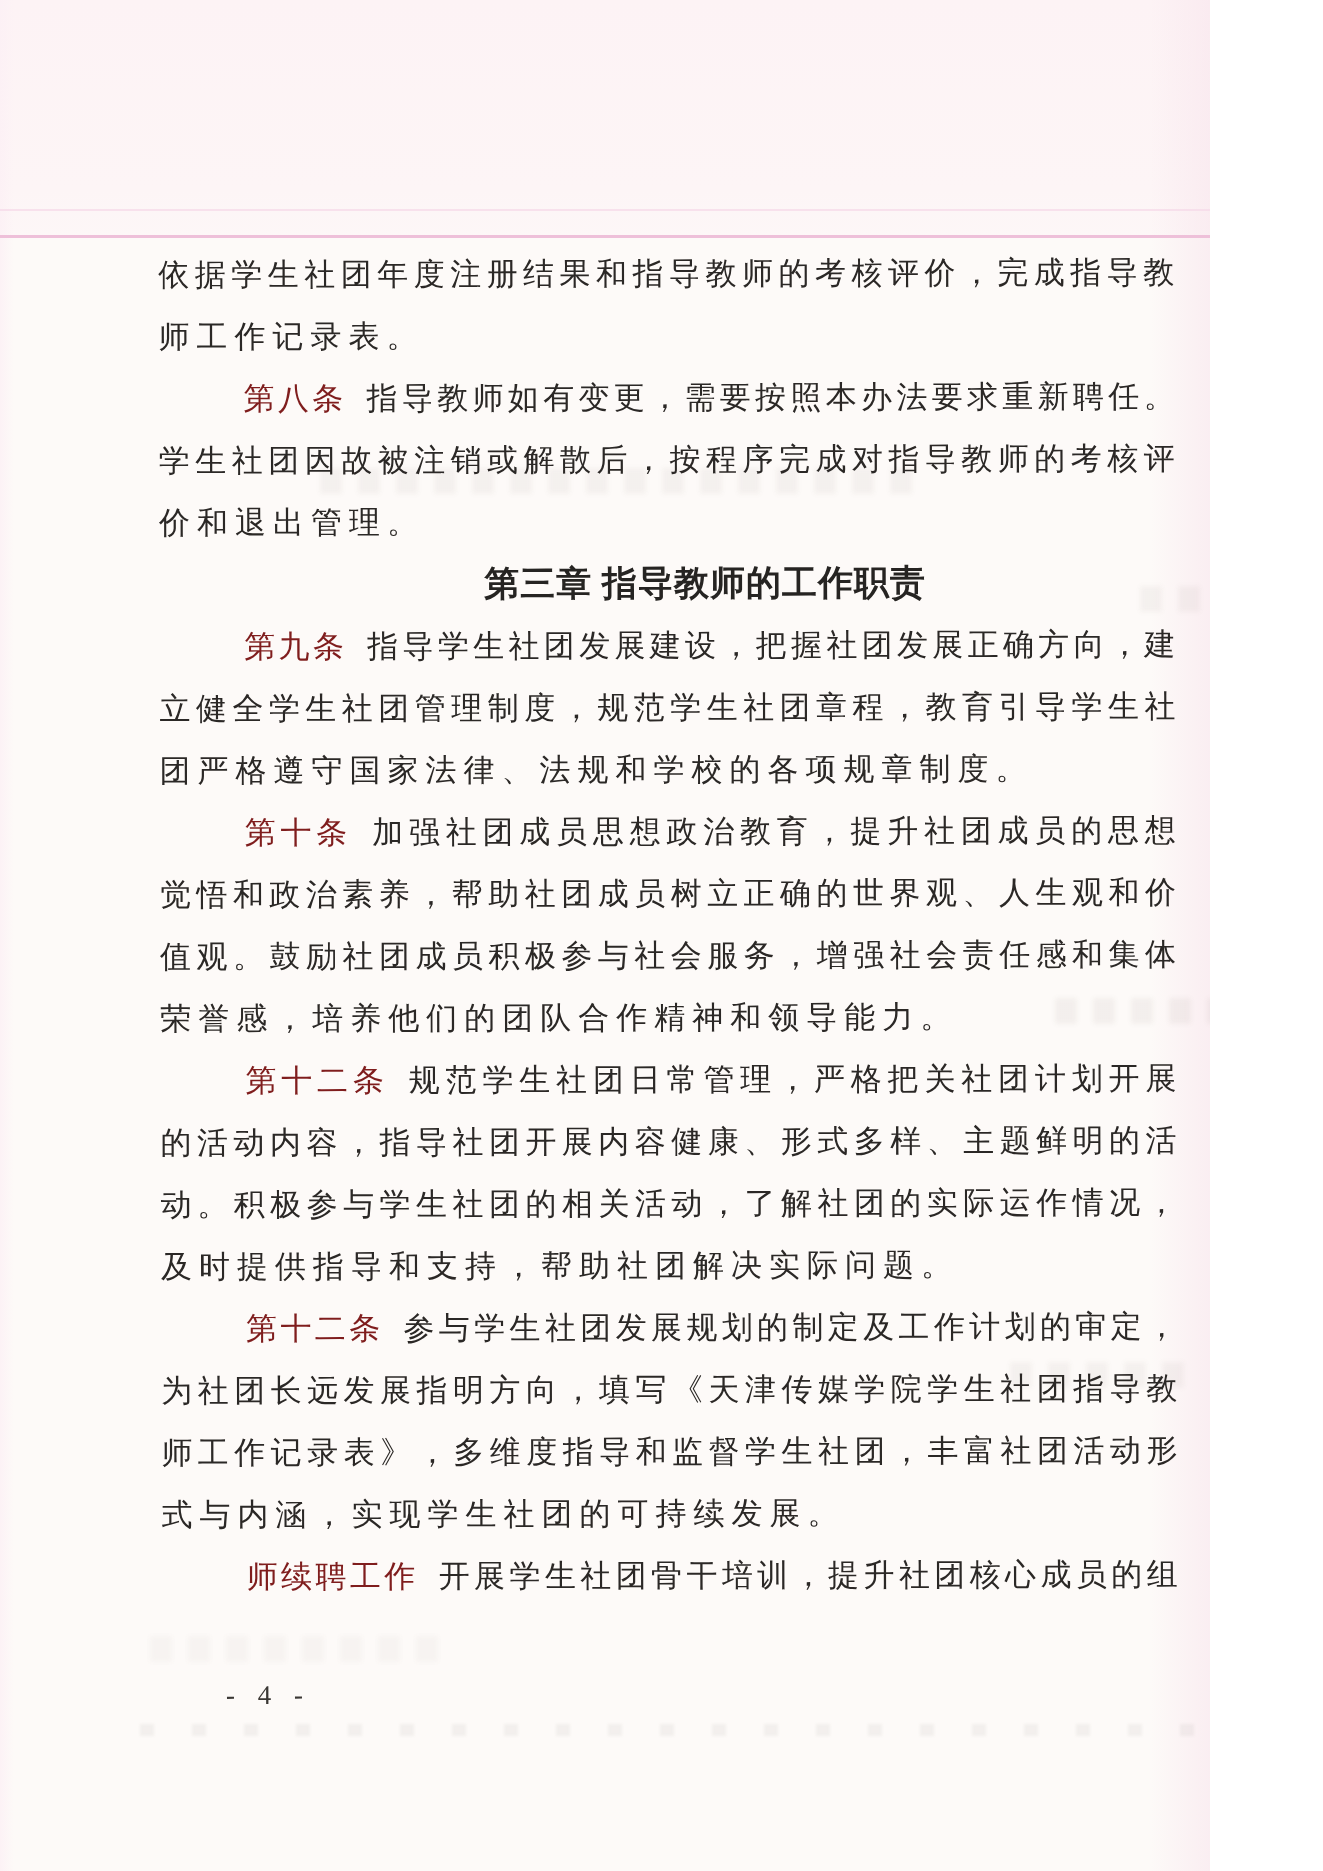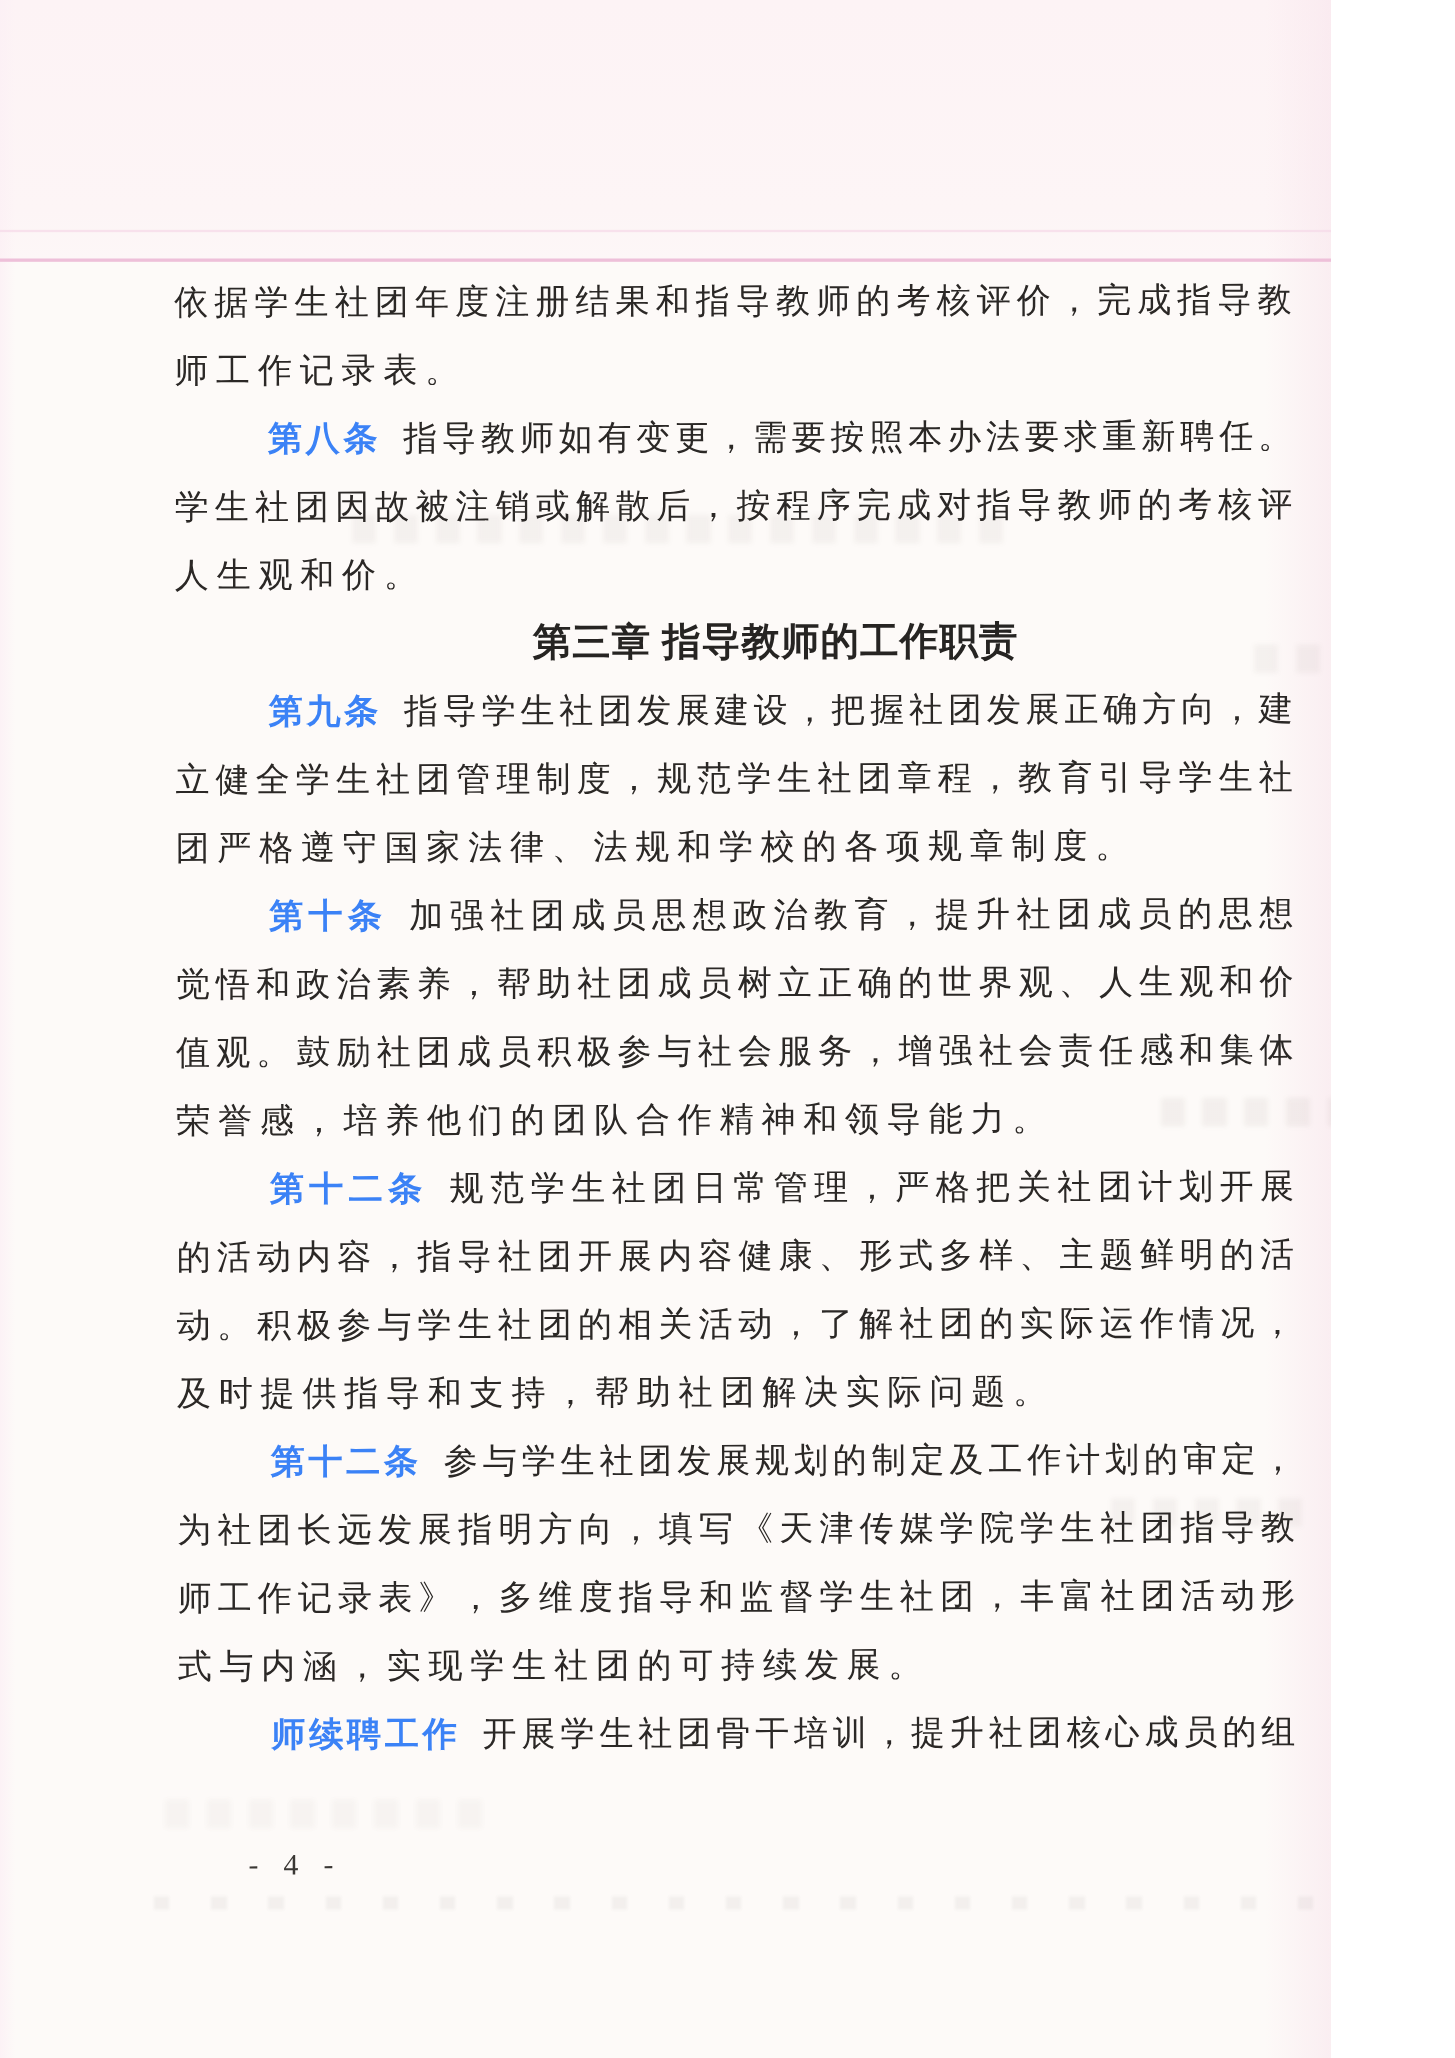--- a/index.html
+++ b/index.html
@@ -38,21 +38,21 @@
     white-space:nowrap;
   }
   .line.fill{
     white-space:normal;
     text-align:justify;
     text-align-last:justify;
   }
   .line.short{letter-spacing:7px;}
   .line.indent{padding-left:85px;width:935px;}
   .article-label{
-    font-weight:700;color:#3b82f6;
+    font-weight:400;color:#7f1d1d;
     letter-spacing:3px;margin-right:20px;
   }
   .chapter{
     position:absolute;left:160px;width:1020px;top:553px;
     font-size:35px;line-height:62px;font-weight:700;
     letter-spacing:1px;color:#262422;
     text-align:center;
     transform:translateX(36px);
     white-space:nowrap;
   }
@@ -96,21 +96,21 @@
   <div class="smudge s4"></div>
   <div class="smudge s5"></div>
   <div class="smudge s6"></div>
 
   <div class="text-layer">
 
     <div class="line fill" style="top:243px"><span>依据学生社团年度注册结果和指导教师的考核评价，完成指导教</span></div>
     <div class="line short" style="top:305px"><span>师工作记录表。</span></div>
     <div class="line fill indent" style="top:367px"><b class="article-label">第八条</b><span>指导教师如有变更，需要按照本办法要求重新聘任。</span></div>
     <div class="line fill" style="top:429px"><span>学生社团因故被注销或解散后，按程序完成对指导教师的考核评</span></div>
-    <div class="line short" style="top:491px"><span>人生观和价。</span></div>
+    <div class="line short" style="top:491px"><span>价和退出管理。</span></div>
 
     <div class="chapter"><span>第三章 指导教师的工作职责</span></div>
 
     <div class="line fill indent" style="top:615px"><b class="article-label">第九条</b><span>指导学生社团发展建设，把握社团发展正确方向，建</span></div>
     <div class="line fill" style="top:677px"><span>立健全学生社团管理制度，规范学生社团章程，教育引导学生社</span></div>
     <div class="line short" style="top:739px"><span>团严格遵守国家法律、法规和学校的各项规章制度。</span></div>
 
     <div class="line fill indent" style="top:801px"><b class="article-label">第十条</b><span>加强社团成员思想政治教育，提升社团成员的思想</span></div>
     <div class="line fill" style="top:863px"><span>觉悟和政治素养，帮助社团成员树立正确的世界观、人生观和价</span></div>
     <div class="line fill" style="top:925px"><span>值观。鼓励社团成员积极参与社会服务，增强社会责任感和集体</span></div>

